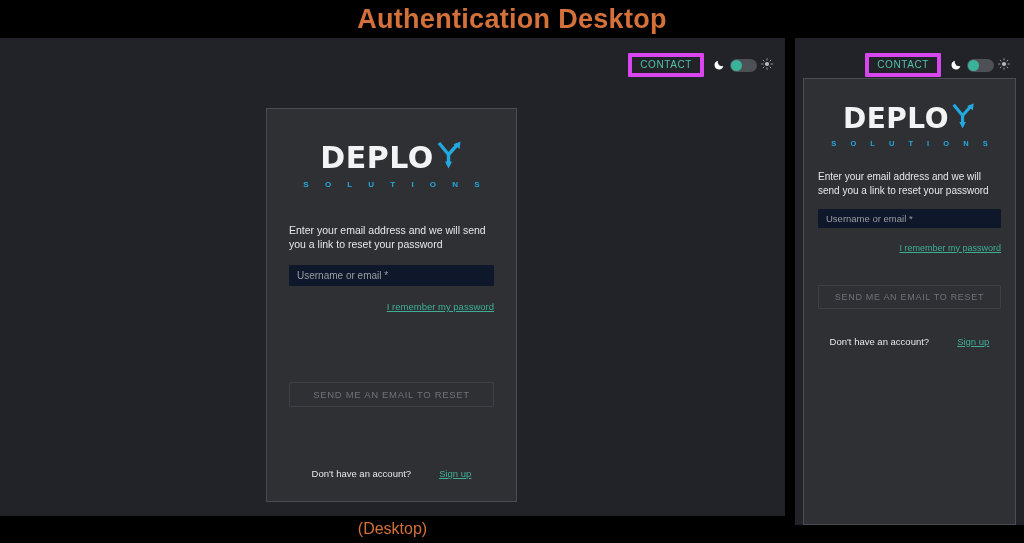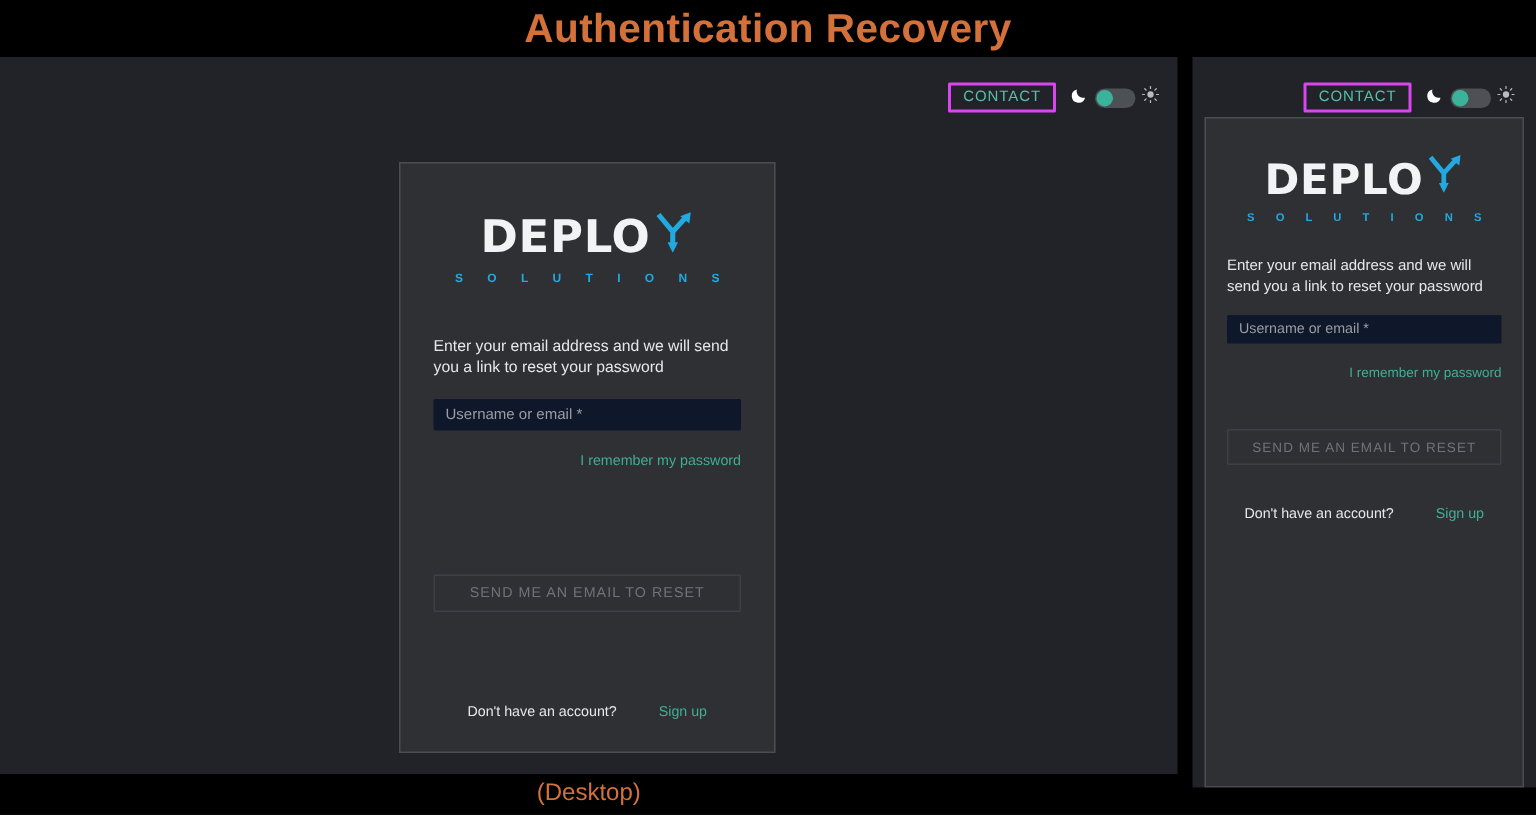--- a/index.html
+++ b/index.html
@@ -68,21 +68,21 @@
     align-items: center;
     justify-content: flex-end;
     gap: 10px;
     padding-right: 12px;
     box-sizing: border-box;
   }
   #viewport-desktop .app-header { width: 420px; top: 8px; }
   #viewport-mobile  .app-header { width: 229px; top: 8px; padding-right: 14px; }
 
   .contact-btn {
-    border: 2px solid #d946ef;
+    border: 4px solid #d946ef;
     color: #53c2a8;
     background: transparent;
     font-size: 10px;
     letter-spacing: 0.6px;
     padding: 3px 8px 3px 8px;
     line-height: 1;
     font-family: "Liberation Sans", sans-serif;
     cursor: pointer;
     border-radius: 1px;
   }
@@ -204,20 +204,21 @@
   #card-desktop .text-input { height: 21px; padding: 0 8px; font-size: 10px; }
   #card-mobile  .text-input { height: 19px; padding: 0 8px; font-size: 9.5px; }
 
   
   .link-row { text-align: right; }
   #card-desktop .link-row { margin-top: 10px; }
   #card-mobile  .link-row { margin-top: 9px; }
 
   .link {
     color: #3fae95;
+    text-decoration: underline;
     cursor: pointer;
     padding-left: 26px;
   }
   #card-desktop .link-row .link { font-size: 9.5px; }
   #card-mobile  .link-row .link { font-size: 9px; }
 
   
   .submit-btn {
     display: block;
     width: 100%;
@@ -251,21 +252,21 @@
     white-space: nowrap;
   }
   #caption-desktop { left: 0;   top: 520px; width: 785px; }
   #caption-mobile  { left: 795px; top: 520px; width: 229px; }
 </style>
 </head>
 <body>
 
 <div id="stage">
 
-  <div class="page-title">Authentication Recovery</div>
+  <div class="page-title">Authentication Desktop</div>
 
   <div class="viewport" id="viewport-desktop">
 
     <div class="app-header">
       <button class="contact-btn">CONTACT</button>
       <div class="theme-switch">
         <span class="moon-icon">
           <svg width="12" height="12" viewBox="0 0 16 16">
               <path d="M12.5 10.8A6 6 0 0 1 5.2 3.5a6 6 0 1 0 7.3 7.3z" fill="#ffffff"></path>
             </svg>

